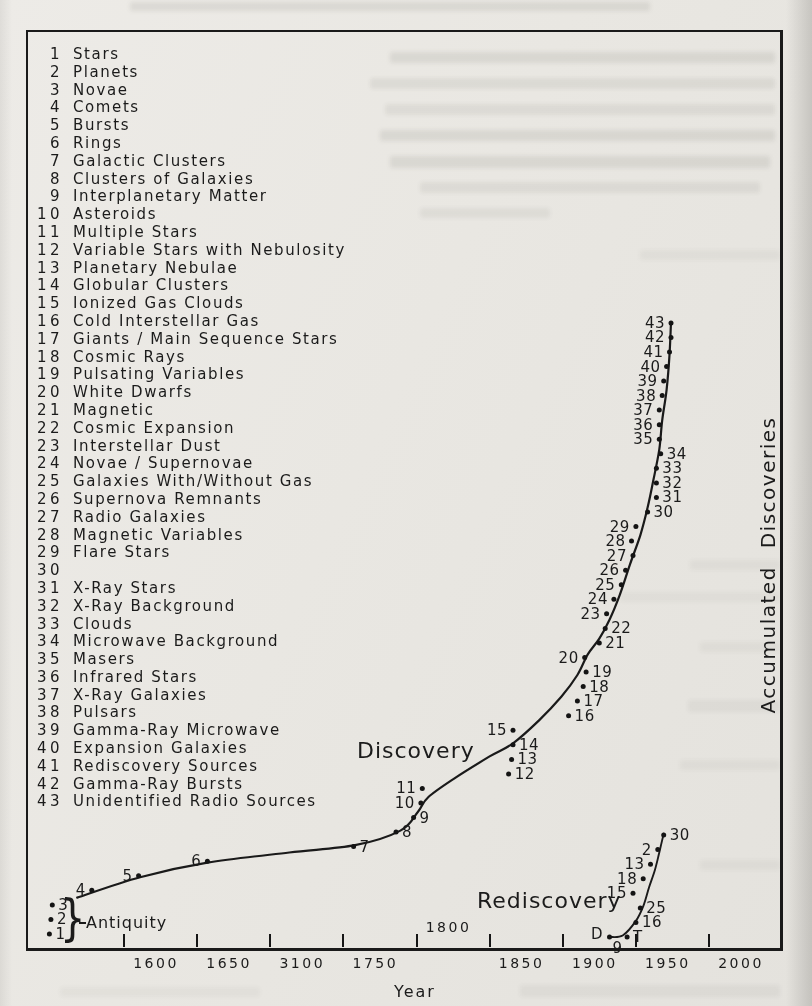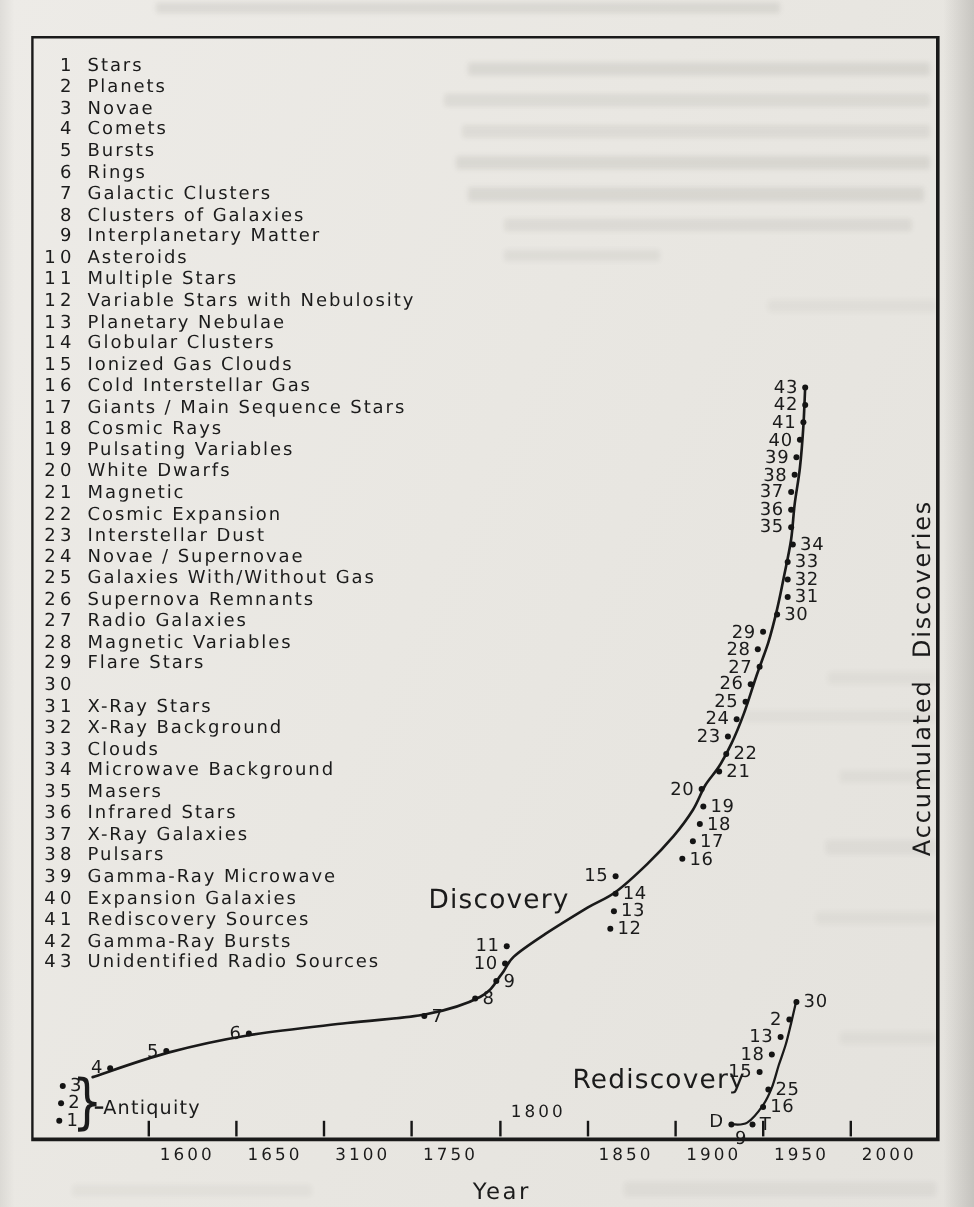--- a/index.html
+++ b/index.html
@@ -24,21 +24,21 @@
   .pt-label{position:absolute;font-size:15px;letter-spacing:0.5px;line-height:15px;white-space:nowrap;}
   .tick{position:absolute;width:2px;height:13px;background:#161616;}
   .tick-label{position:absolute;transform:translateX(-50%);font-size:14px;letter-spacing:2.5px;white-space:nowrap;margin-left:32px;}
   .ann{position:absolute;white-space:nowrap;}
   .discovery-label{left:357px;top:738px;font-size:22px;letter-spacing:1px;}
   .rediscovery-label{left:477px;top:888px;font-size:22px;letter-spacing:1px;}
   .antiquity-label{left:86px;top:913px;font-size:16px;letter-spacing:1px;}
   .antiquity-dash{position:absolute;left:79px;top:922px;width:7px;height:2px;background:#1a1a1a;}
   .antiquity-brace{left:60px;top:893px;font-size:50px;line-height:50px;transform:scaleX(0.8);transform-origin:left center;}
   .d-label{left:591px;top:925px;font-size:15px;}
-  .year-label{left:394px;top:982px;font-size:19px;letter-spacing:2px;text-align:right;}
+  .year-label{left:394px;top:982px;font-size:16px;letter-spacing:2px;text-align:right;}
   .yaxis-label{left:768px;top:565px;font-size:20px;letter-spacing:1.5px;word-spacing:10px;
     transform:translate(-50%,-50%) rotate(-90deg);}
 </style>
 </head>
 <body>
 
 <div class="page">
 
   <div class="bleed" style="left:130px;top:2px;width:520px;height:9px;"></div>
   <div class="bleed" style="left:390px;top:52px;width:385px;height:11px;"></div>

